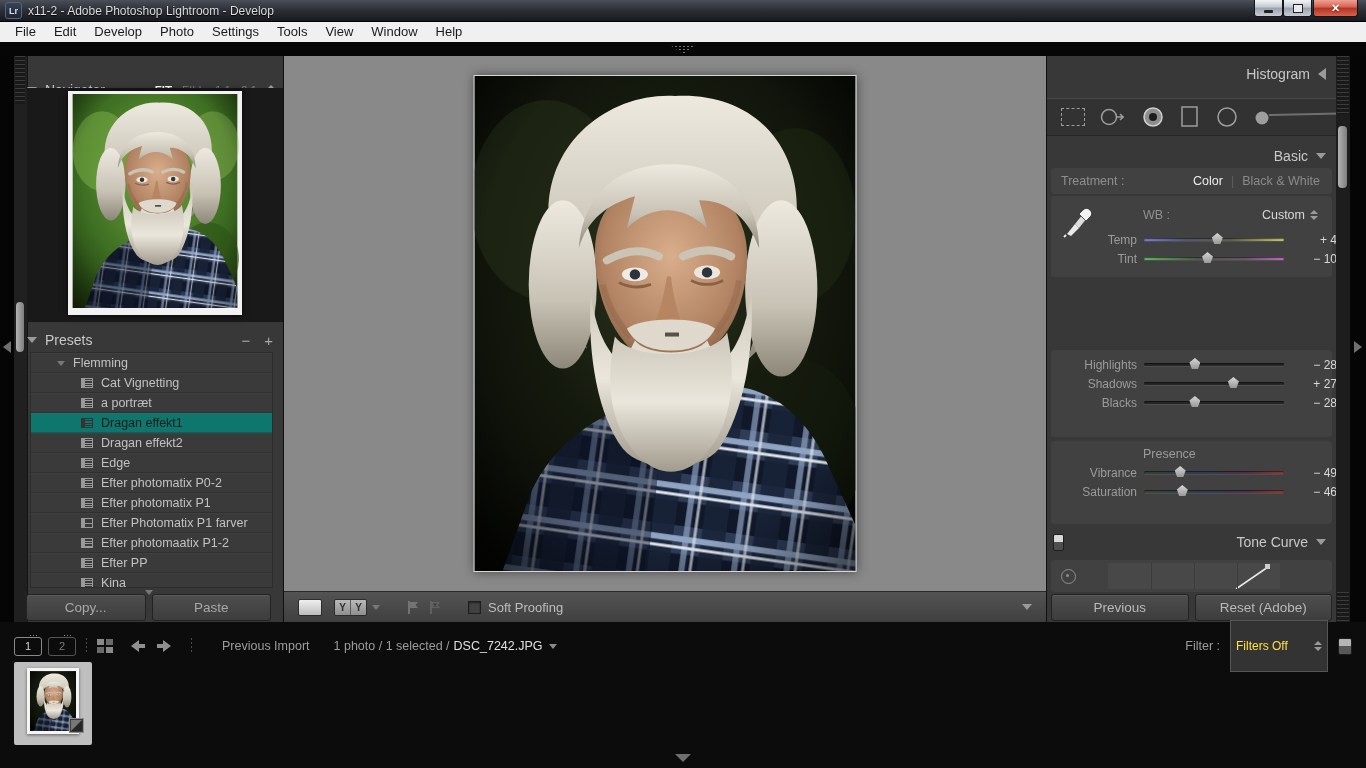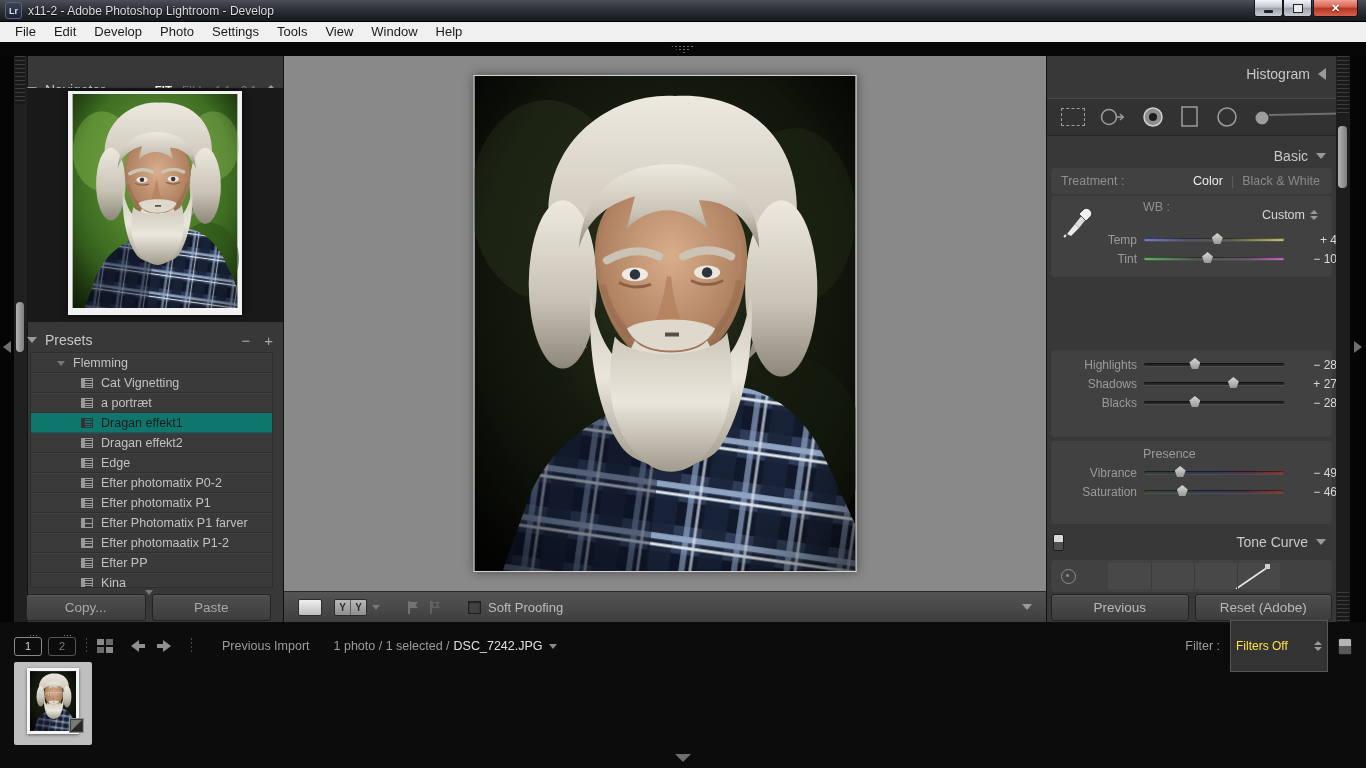--- a/index.html
+++ b/index.html
@@ -112,21 +112,21 @@
   .ts-icon{margin-right:14px;display:flex;align-items:center;}
   .crop-box{width:22px;height:16px;border:1px dashed #9d9d9d;}
   .basic-header{top:86px;left:0;right:0;justify-content:flex-end;padding-right:10px;gap:8px;}
   .block{position:absolute;left:4px;right:4px;background:#414141;border-radius:4px;}
   .treatment{top:112px;height:26px;display:flex;align-items:center;font-size:12.5px;padding:0 10px;box-sizing:border-box;}
   .treatment .t-label{color:#8f8f8f;}
   .treatment .t-color{margin-left:auto;color:#ececec;}
   .treatment .t-div{color:#5f5f5f;margin:0 8px;}
   .treatment .t-bw{color:#8a8a8a;margin-right:2px;}
   .wb-block{top:140px;height:81px;}
-  .wb-row{display:flex;height:30px;padding-top:4px;font-size:12.5px;}
+  .wb-row{display:flex;align-items:center;height:30px;padding-top:4px;font-size:12.5px;}
   .wb-label{color:#8f8f8f;margin-left:92px;}
   .wb-value{margin-left:auto;color:#d6d6d6;display:flex;align-items:center;gap:5px;margin-right:14px;}
   .dropper{position:absolute;left:12px;top:8px;}
   .tone-block{top:225px;height:65px;}
   .tone-row{display:flex;align-items:center;height:26px;padding-top:3px;font-size:12.5px;}
   .tone-label{color:#9b9b9b;margin-left:92px;}
   .auto-btn{margin-left:auto;margin-right:58px;border:1px solid #262626;border-radius:3px;
     background:linear-gradient(#5b5b5b,#464646);color:#dedede;font-size:12.5px;padding:2px 12px;
     box-shadow:inset 0 1px rgba(255,255,255,.08);}
   .hswb-block{top:294px;height:87px;padding-top:5px;box-sizing:border-box;}

